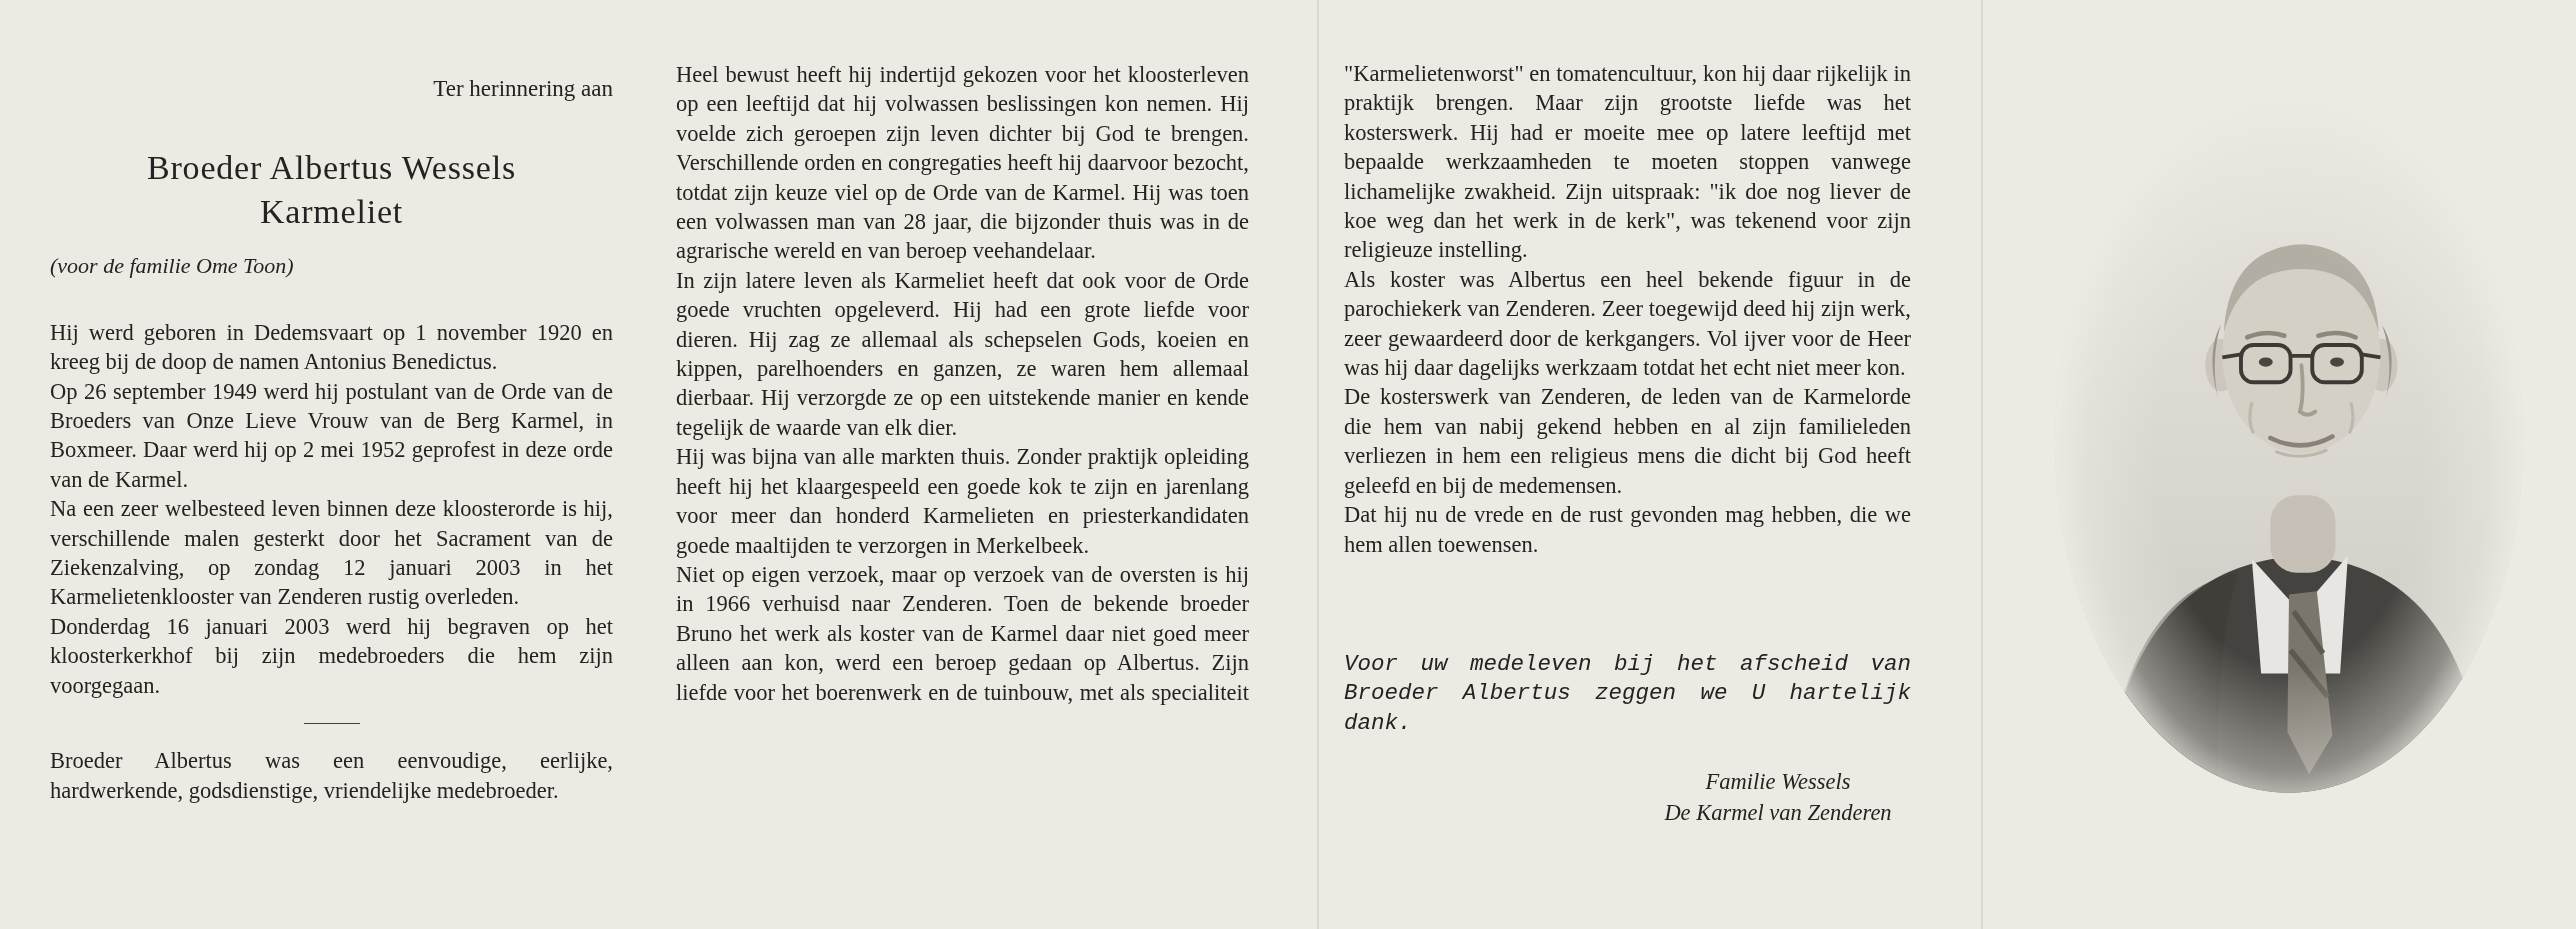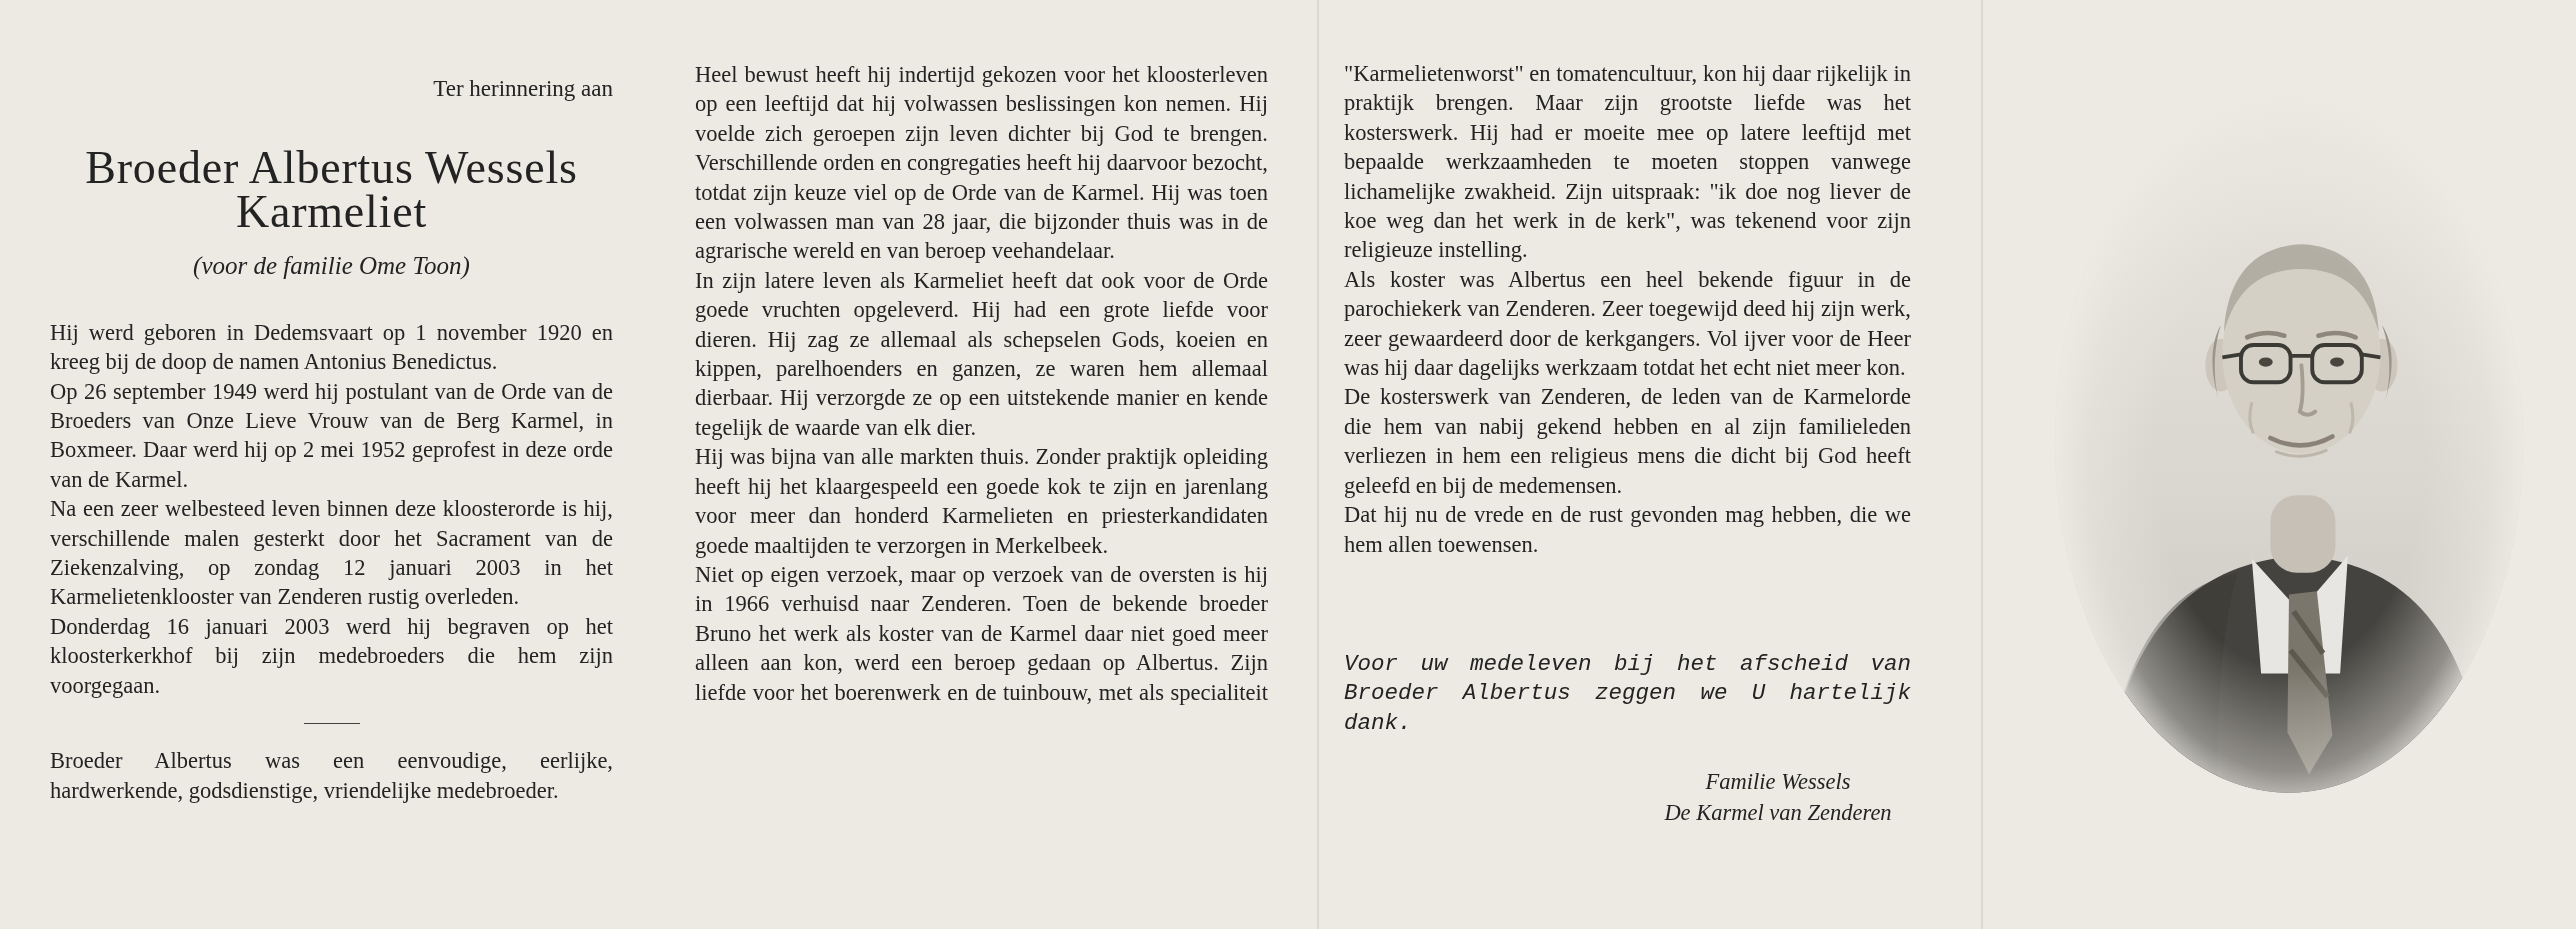--- a/index.html
+++ b/index.html
@@ -26,40 +26,40 @@
   .col {
     position: absolute;
     font-size: 22.5px;
     line-height: 29.4px;
     text-align: justify;
   }
   .col p { margin: 0; text-align: justify; }
   .col p.runover { text-align-last: justify; }
 
   .col-left  { left: 50px;   top: 74px; width: 563px; }
-  .col-mid   { left: 695px;  top: 60px; width: 573px; }
+  .col-mid   { left: 676px;  top: 60px; width: 573px; }
   .col-right { left: 1344px; top: 59px; width: 567px; }
 
   .memorial-line {
     text-align: right;
     font-size: 23px;
     margin-bottom: 43px;
   }
   .name {
-    font-size: 46px;
+    font-size: 34px;
     line-height: 44px;
     font-weight: normal;
     letter-spacing: 0.8px;
     text-align: center;
     margin: 0 0 17px 0;
   }
   .subtitle {
     font-style: italic;
-    text-align: center;
-    font-size: 25px;
+    text-align: left;
+    font-size: 22px;
     margin-bottom: 37px;
     margin-top: 14px;
   }
   .divider {
     width: 56px;
     height: 0;
     border-top: 1.5px solid #44413c;
     margin: 23px auto 22px auto;
   }
   .thanks {

